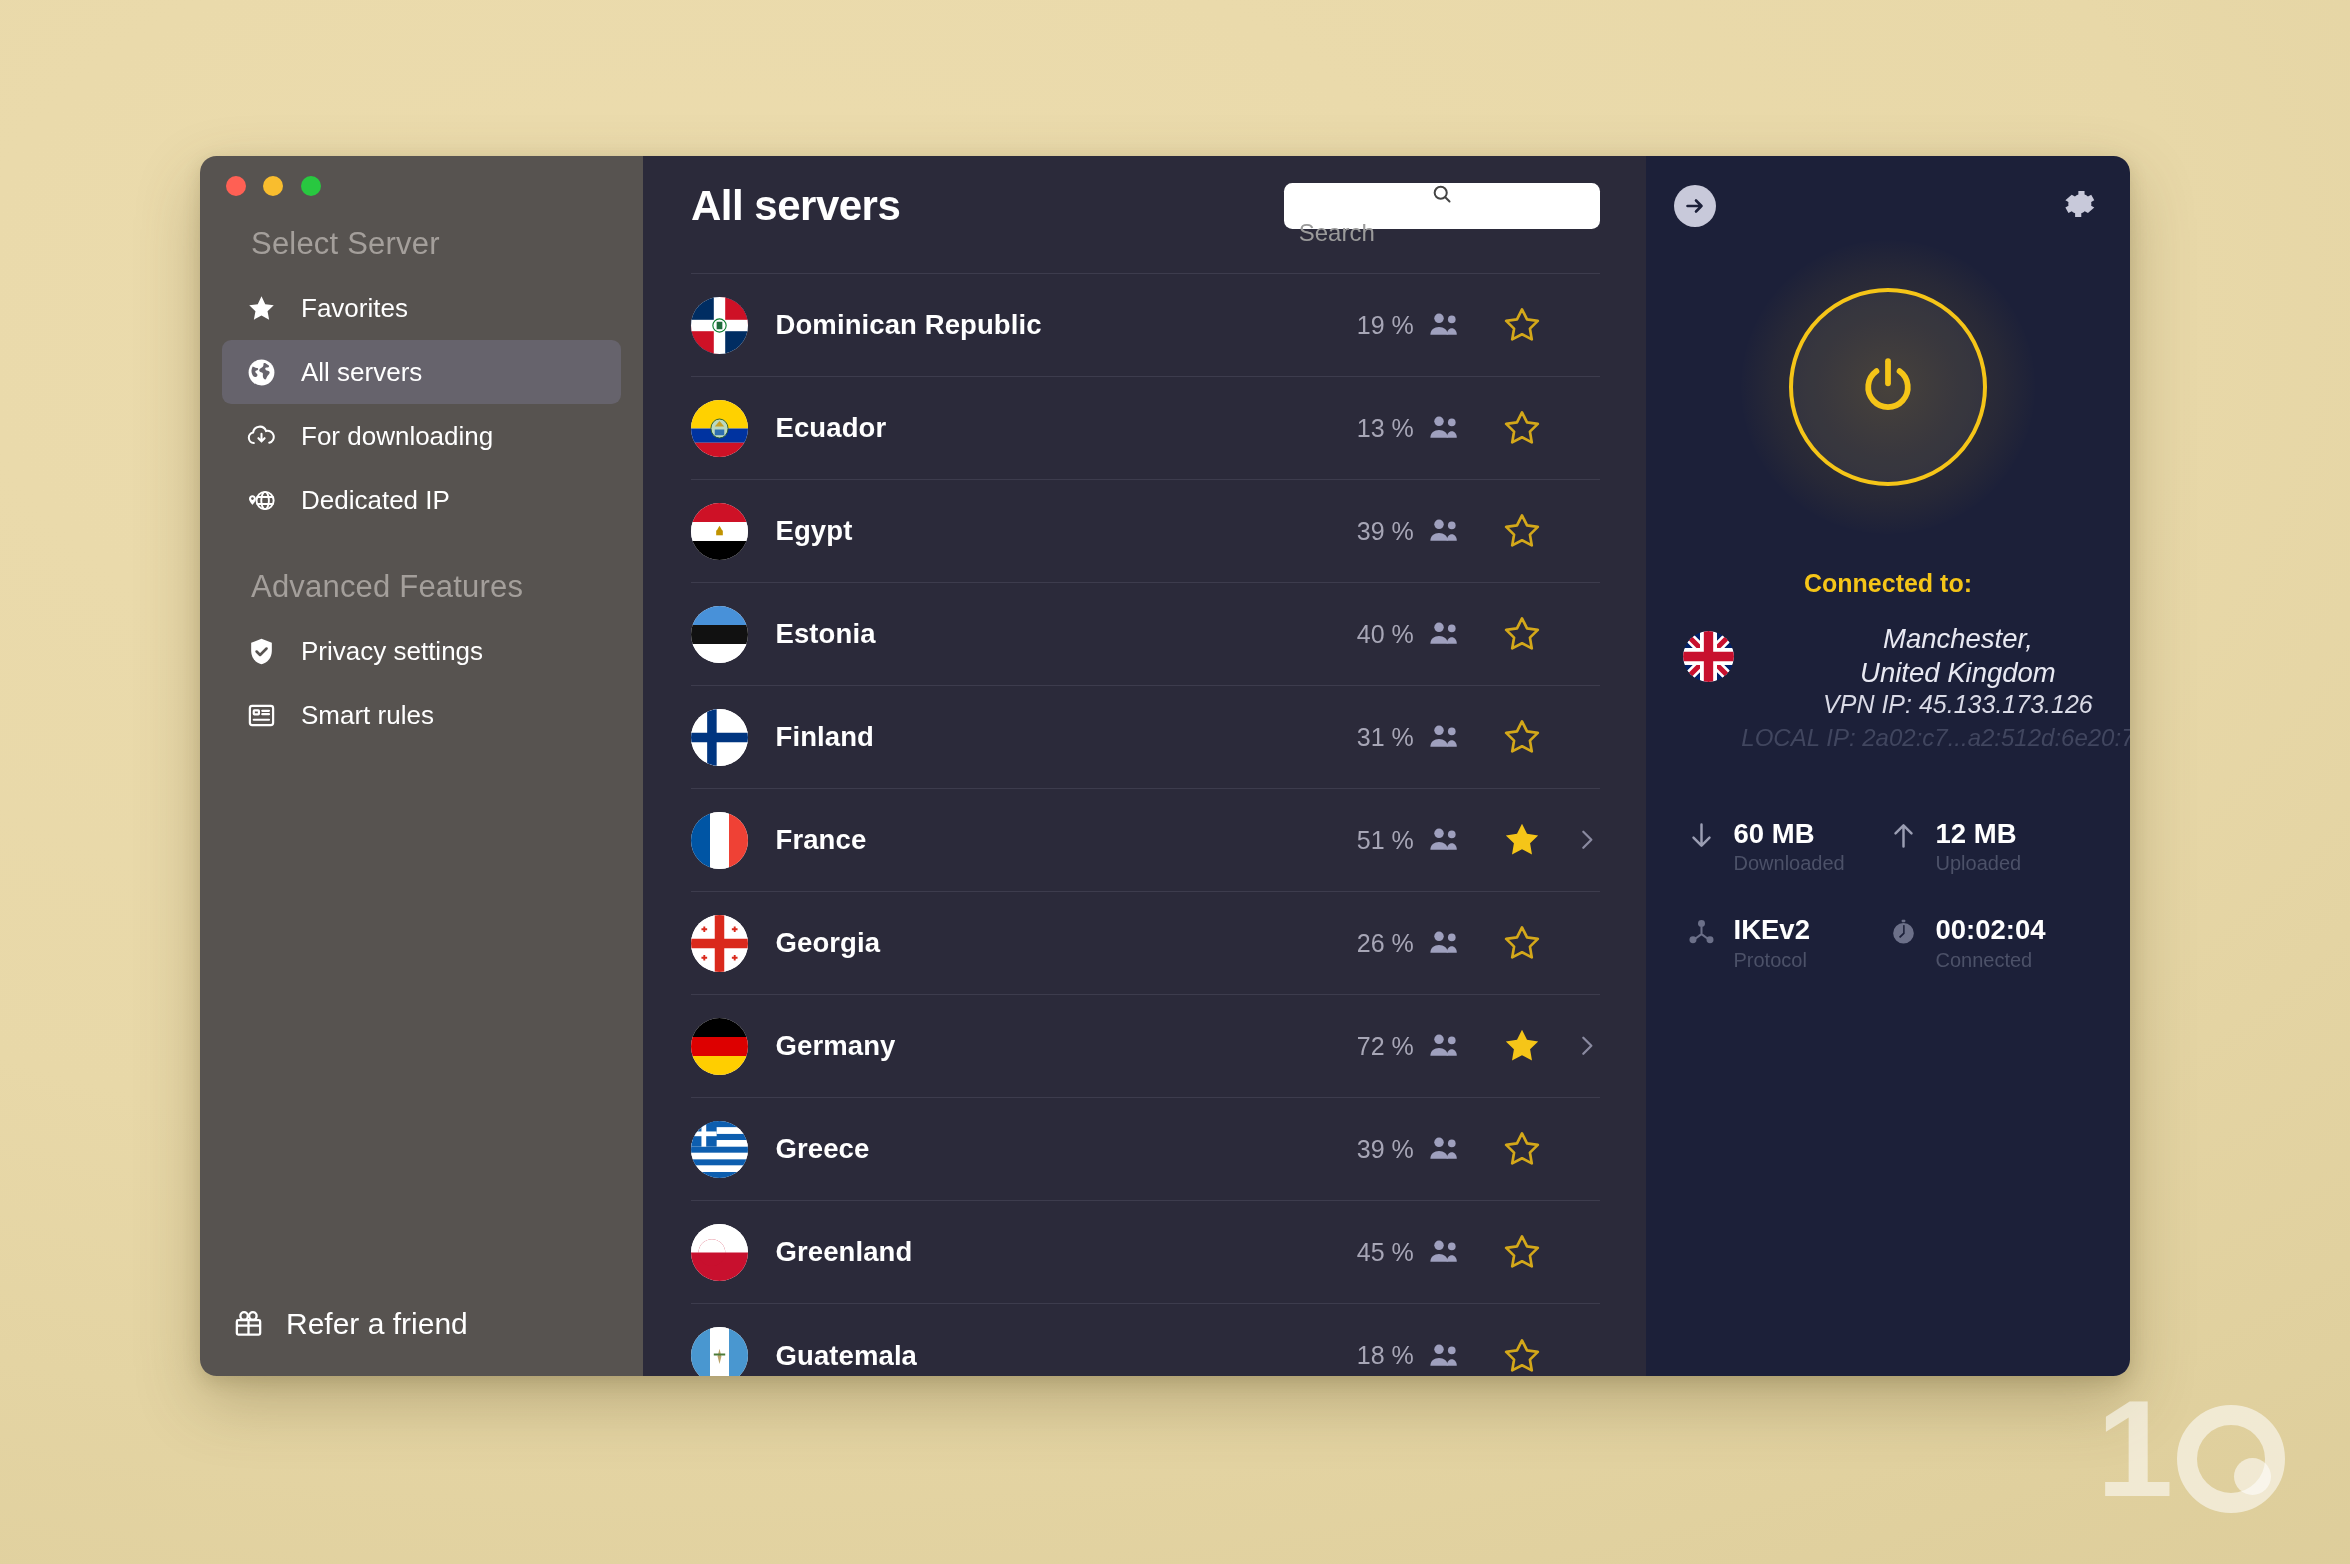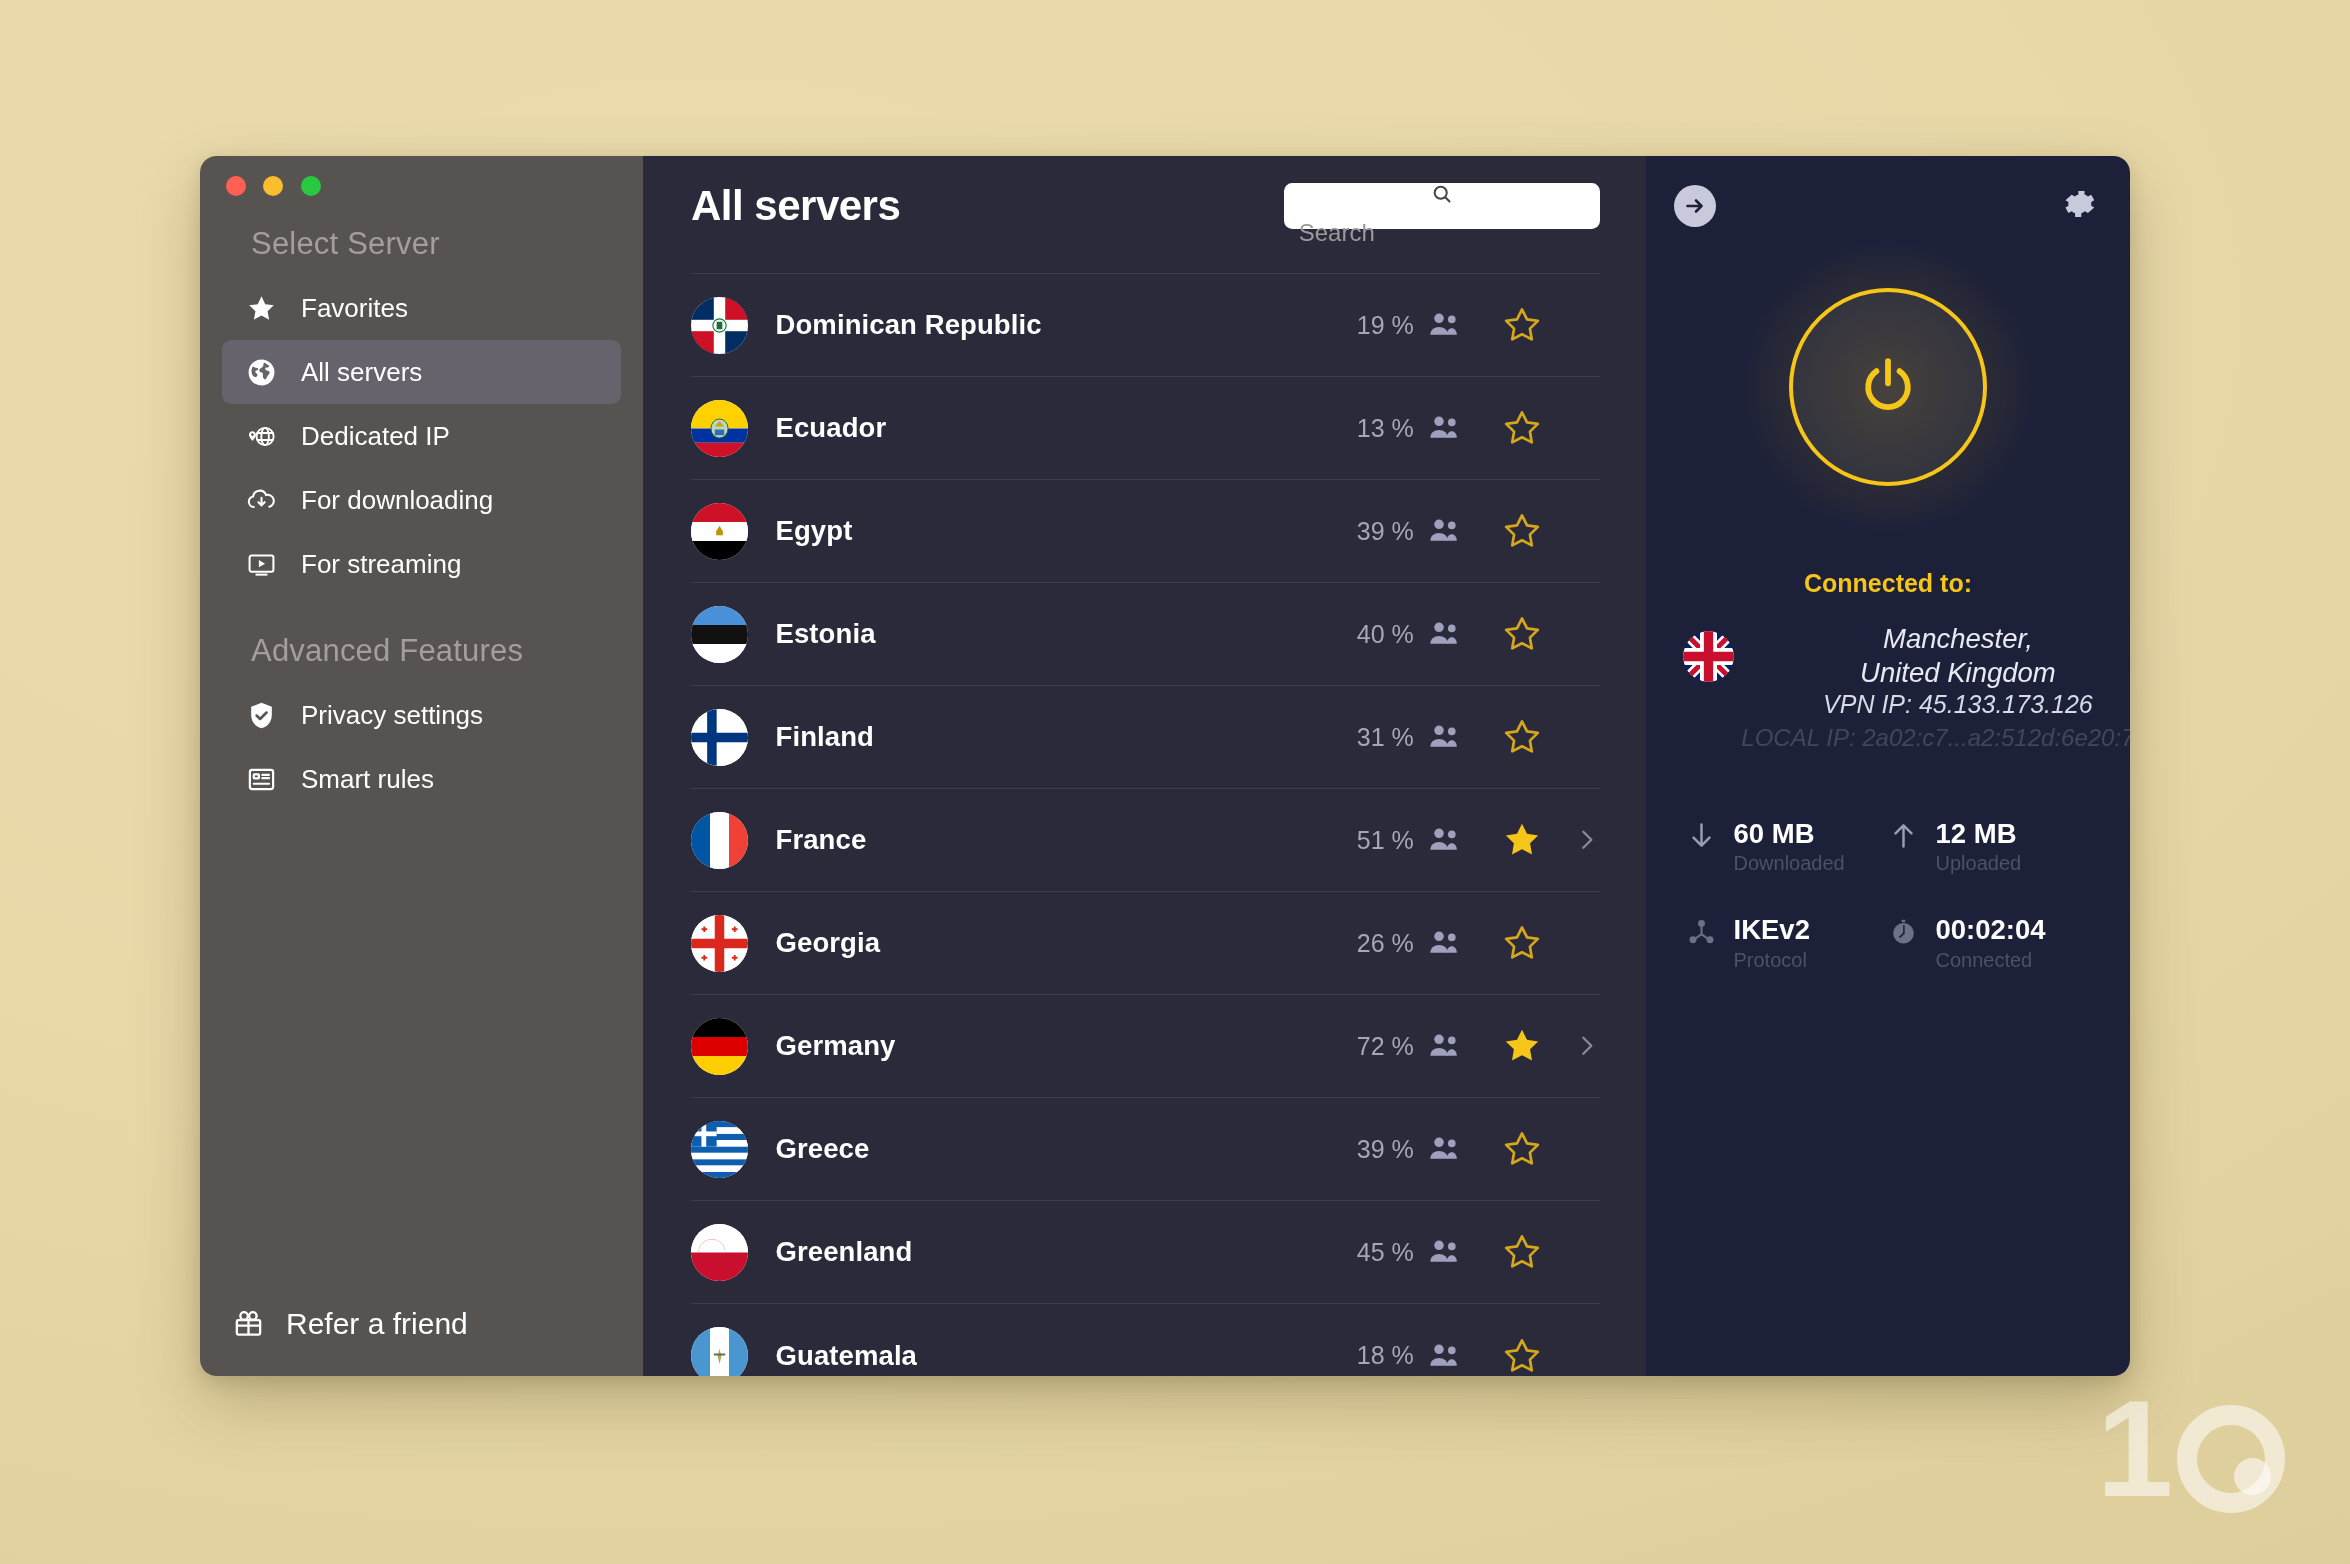--- a/index.html
+++ b/index.html
@@ -379,51 +379,41 @@
           <svg viewBox="0 0 24 24">
               <circle cx="12" cy="12" r="10" fill="#fff"></circle>
             <path fill="#66636c" d="M5.2 7.4c1.3.3 2.2 1.1 3.2 1.1.9 0 1.3.7.8 1.4-.5.7-1.7.5-2 1.3-.3.8.6 1.3 1.3 1.9.7.6.4 1.7-.4 2.2-.8.5-2 .2-2.6-.6-1-1.3-1.4-3-1.2-4.6.1-.9.4-1.8.9-2.7zm9.6-2.7c.9.3 1.4 1.1 2.3 1.5.9.4 1 1.3.3 1.7-.7.4-1.6 0-2.2.4-.7.5-.2 1.4.4 1.9.7.5 1.8.4 2.4 1 .6.6.3 1.7-.4 2.3-1.1.9-1.5 2-1.9 3.2-.2.7-1.1.9-1.6.4-1-1-1.2-2.4-1-3.7.1-.9-.6-1.4-1.4-1.5-1-.1-1.6-1-1.4-1.9.2-1 1.2-1.4 2-1.9.9-.5 1.3-1.6 1.2-2.6l.3-.8z"></path>
           </svg>
         </span>
         <span>All servers</span>
       </div>
 
       <div class="nav-item">
         <span class="nav-icon">
+          <svg viewBox="0 0 26 24" fill="none" stroke="#fff" stroke-width="1.7" stroke-linecap="round">
+            <path d="M6.5 17.5A4.5 4.5 0 016 8.6a5.6 5.6 0 0110.8-1.2 4.3 4.3 0 012.7 9.9"></path>
+            <path d="M13 9.6v6.2M10.4 13.4L13 16l2.6-2.6"></path>
+          </svg>
+        </span>
+        <span>For downloading</span>
+      </div>
+
+      <div class="nav-item">
+        <span class="nav-icon">
           <svg viewBox="0 0 26 24" fill="none" stroke="#fff" stroke-width="1.6">
             <circle cx="16" cy="12" r="7.2"></circle>
             <ellipse cx="16" cy="12" rx="3.2" ry="7.2"></ellipse>
             <path d="M9 9h14M9 15h14"></path>
             <path d="M5.4 7.6c1.6 0 2.9 1.3 2.9 2.9 0 2.2-2.9 5.1-2.9 5.1S2.5 12.7 2.5 10.5c0-1.6 1.3-2.9 2.9-2.9z" fill="#fff" stroke="none"></path>
             <circle cx="5.4" cy="10.4" r="1.1" fill="#575350" stroke="none"></circle>
           </svg>
         </span>
         <span>Dedicated IP</span>
       </div>
 
-      <div class="nav-item">
-        <span class="nav-icon">
-          <svg viewBox="0 0 26 24" fill="none" stroke="#fff" stroke-width="1.7" stroke-linecap="round">
-            <path d="M6.5 17.5A4.5 4.5 0 016 8.6a5.6 5.6 0 0110.8-1.2 4.3 4.3 0 012.7 9.9"></path>
-            <path d="M13 9.6v6.2M10.4 13.4L13 16l2.6-2.6"></path>
-          </svg>
-        </span>
-        <span>For downloading</span>
-      </div>
-
-      <div class="nav-item">
-        <span class="nav-icon">
-          <svg viewBox="0 0 26 24" fill="none" stroke="#fff" stroke-width="1.7">
-            <rect x="3" y="4.5" width="20" height="13.5" rx="1.6"></rect>
-            <path d="M8 20.5h10"></path>
-            <path d="M10.8 8.3l5.2 3-5.2 3z" fill="#fff" stroke="none"></path>
-          </svg>
-        </span>
-        <span>For streaming</span>
-      </div>
     </nav>
 
     <div class="side-section-title" style="padding-top:37px;">Advanced Features</div>
 
     <nav class="nav-list">
       <div class="nav-item">
         <span class="nav-icon">
           <svg viewBox="0 0 24 24">
               <path fill="#fff" d="M12 2.2l8 3v6.4c0 4.9-3.3 9.3-8 10.2-4.7-.9-8-5.3-8-10.2V5.2z"></path>
             <path d="M8.2 12l2.7 2.7 5-5" stroke="#575350" stroke-width="2" fill="none" stroke-linecap="round" stroke-linejoin="round"></path>

